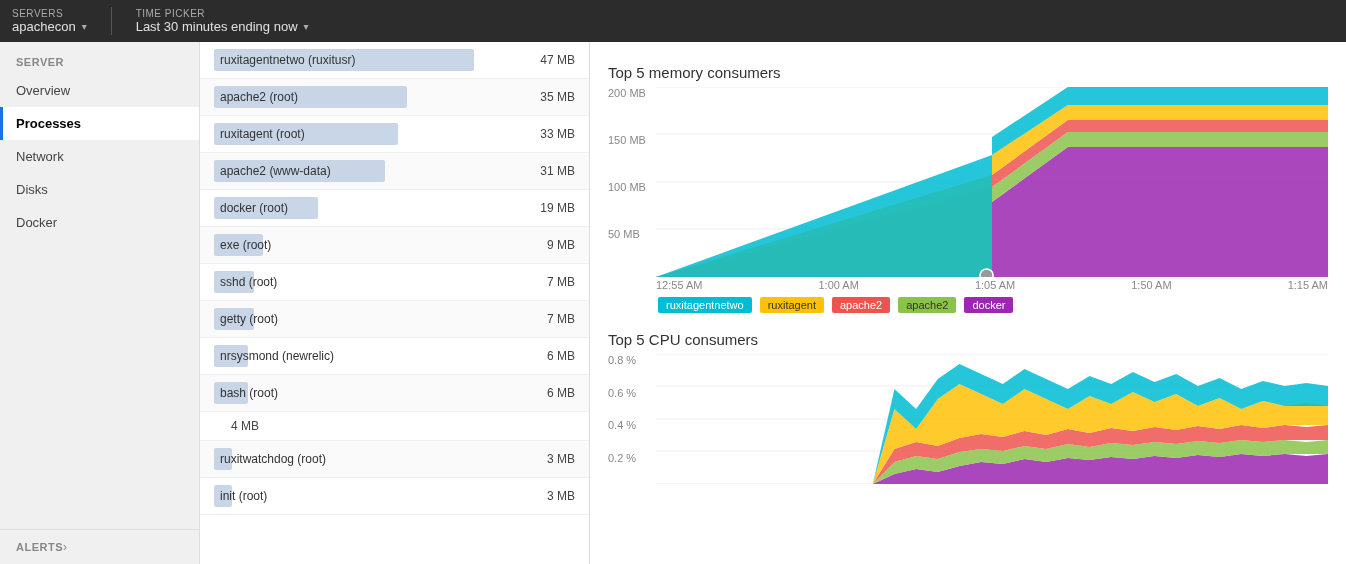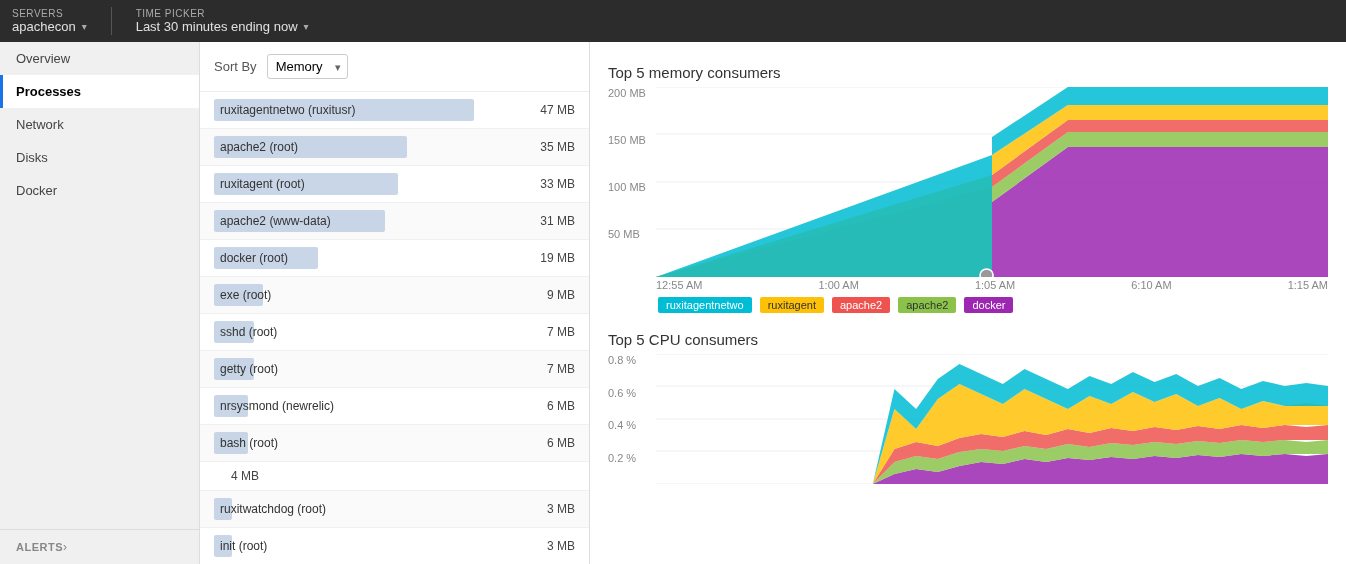--- a/index.html
+++ b/index.html
@@ -256,20 +256,21 @@
     <span class="top-bar-value">
       <span>Last 30 minutes ending now</span>
       <span class="chevron">▾</span>
     </span>
   </div>
 </div>
 
 <div class="main-layout">
 
   <div class="sidebar">
+    <span class="sidebar-section-label">SERVER</span>
     <div class="sidebar-item">
       <span>Overview</span>
     </div>
     <div class="sidebar-item active">
       <span>Processes</span>
     </div>
     <div class="sidebar-item">
       <span>Network</span>
     </div>
     <div class="sidebar-item">
@@ -280,30 +281,20 @@
     </div>
     <div class="sidebar-alerts">
       <span class="sidebar-alerts-label">ALERTS</span>
       <span style="color:#888;font-size:12px;">›</span>
     </div>
   </div>
 
   <div class="content">
 
     <div class="process-panel">
-      <div class="sort-bar">
-        <span class="sort-label">Sort By</span>
-        <div class="sort-select-wrapper">
-          <select class="sort-select">
-            <option>Memory</option>
-            <option>CPU</option>
-            <option>Name</option>
-          </select>
-        </div>
-      </div>
       <div id="process-list">
           <div class="process-row">
     <div class="process-bar-container">
       <div class="process-bar-bg" style="width:85%; background:#b0c4de;"></div>
       <span class="process-name">ruxitagentnetwo (ruxitusr)</span>
     </div>
     <span class="process-value">47 MB</span>
   </div>
           <div class="process-row">
     <div class="process-bar-container">
@@ -420,21 +411,21 @@
               <polygon points="0,190 310,190 310,50 380,0 620,0 620,18 380,18 310,68" fill="#00bcd4" opacity="0.85"></polygon>
 
               <circle cx="305" cy="188" r="6" fill="#999" stroke="#fff" stroke-width="1.5"></circle>
             </svg>
           </div>
         </div>
         <div style="display:flex; margin-left:48px; justify-content:space-between; margin-top:2px;">
           <span class="chart-x-label">12:55 AM</span>
           <span class="chart-x-label">1:00 AM</span>
           <span class="chart-x-label">1:05 AM</span>
-          <span class="chart-x-label">6:10 AM</span>
+          <span class="chart-x-label">1:50 AM</span>
           <span class="chart-x-label">1:15 AM</span>
         </div>
         <div class="chart-legend">
           <span class="legend-item" style="background:#00bcd4;">ruxitagentnetwo</span>
           <span class="legend-item" style="background:#ffc107; color:#333;">ruxitagent</span>
           <span class="legend-item" style="background:#ef5350;">apache2</span>
           <span class="legend-item" style="background:#8bc34a; color:#333;">apache2</span>
           <span class="legend-item" style="background:#9c27b0;">docker</span>
         </div>
       </div>

